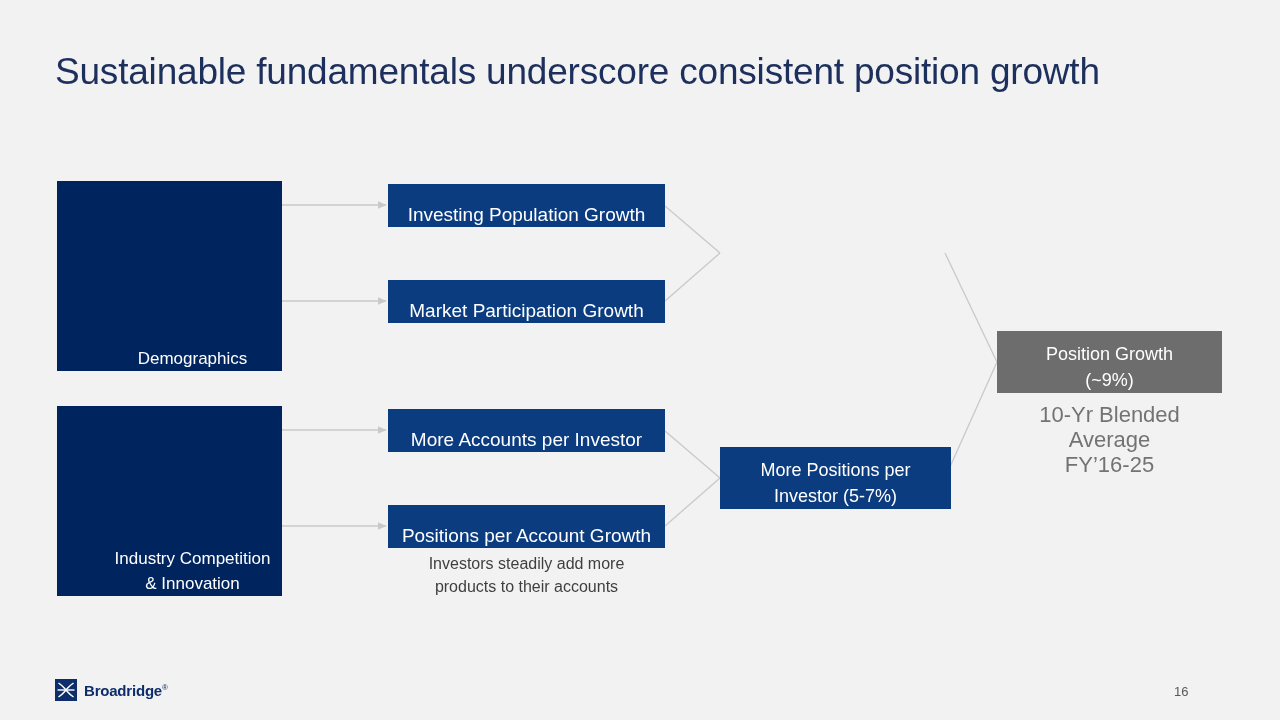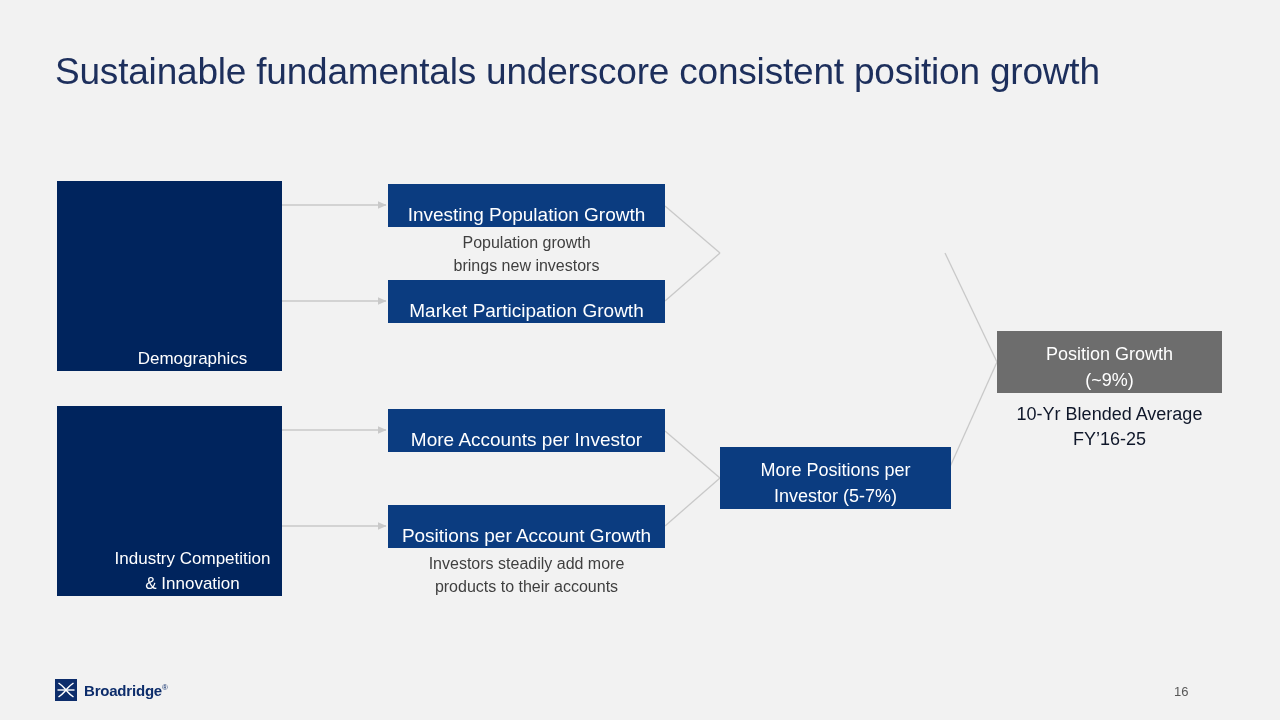--- a/index.html
+++ b/index.html
@@ -71,22 +71,22 @@
     line-height: 26px;
   }
   .caption {
     position: absolute;
     text-align: center;
     color: #3f3f3f;
     font-size: 16px;
     line-height: 23px;
   }
   .caption-dark {
-    color: #0f172a;
-    font-size: 18px;
+    color: #737373;
+    font-size: 22px;
     line-height: 25px;
     text-align: center;
   }
   .logo {
     position: absolute;
     left: 55px;
     top: 679px;
     display: flex;
     align-items: center;
     gap: 7px;
@@ -158,24 +158,20 @@
 
   <div class="box box-lg" style="left:57px; top:406px; width:225px; height:190px;">
     <span>
       <span>Industry Competition</span><br>
       <span>&amp; Innovation</span>
     </span>
   </div>
 
   <div class="box box-mid" style="left:388px; top:184px; width:277px; height:43px;">
     <span>Investing Population Growth</span>
-  </div>
-  <div class="caption" style="left:388px; top:231px; width:277px;">
-    <span>Population growth</span><br>
-    <span>brings new investors</span>
   </div>
 
   <div class="box box-mid" style="left:388px; top:280px; width:277px; height:43px;">
     <span>Market Participation Growth</span>
   </div>
 
   <div class="box box-mid" style="left:388px; top:409px; width:277px; height:43px;">
     <span>More Accounts per Investor</span>
   </div>
 

